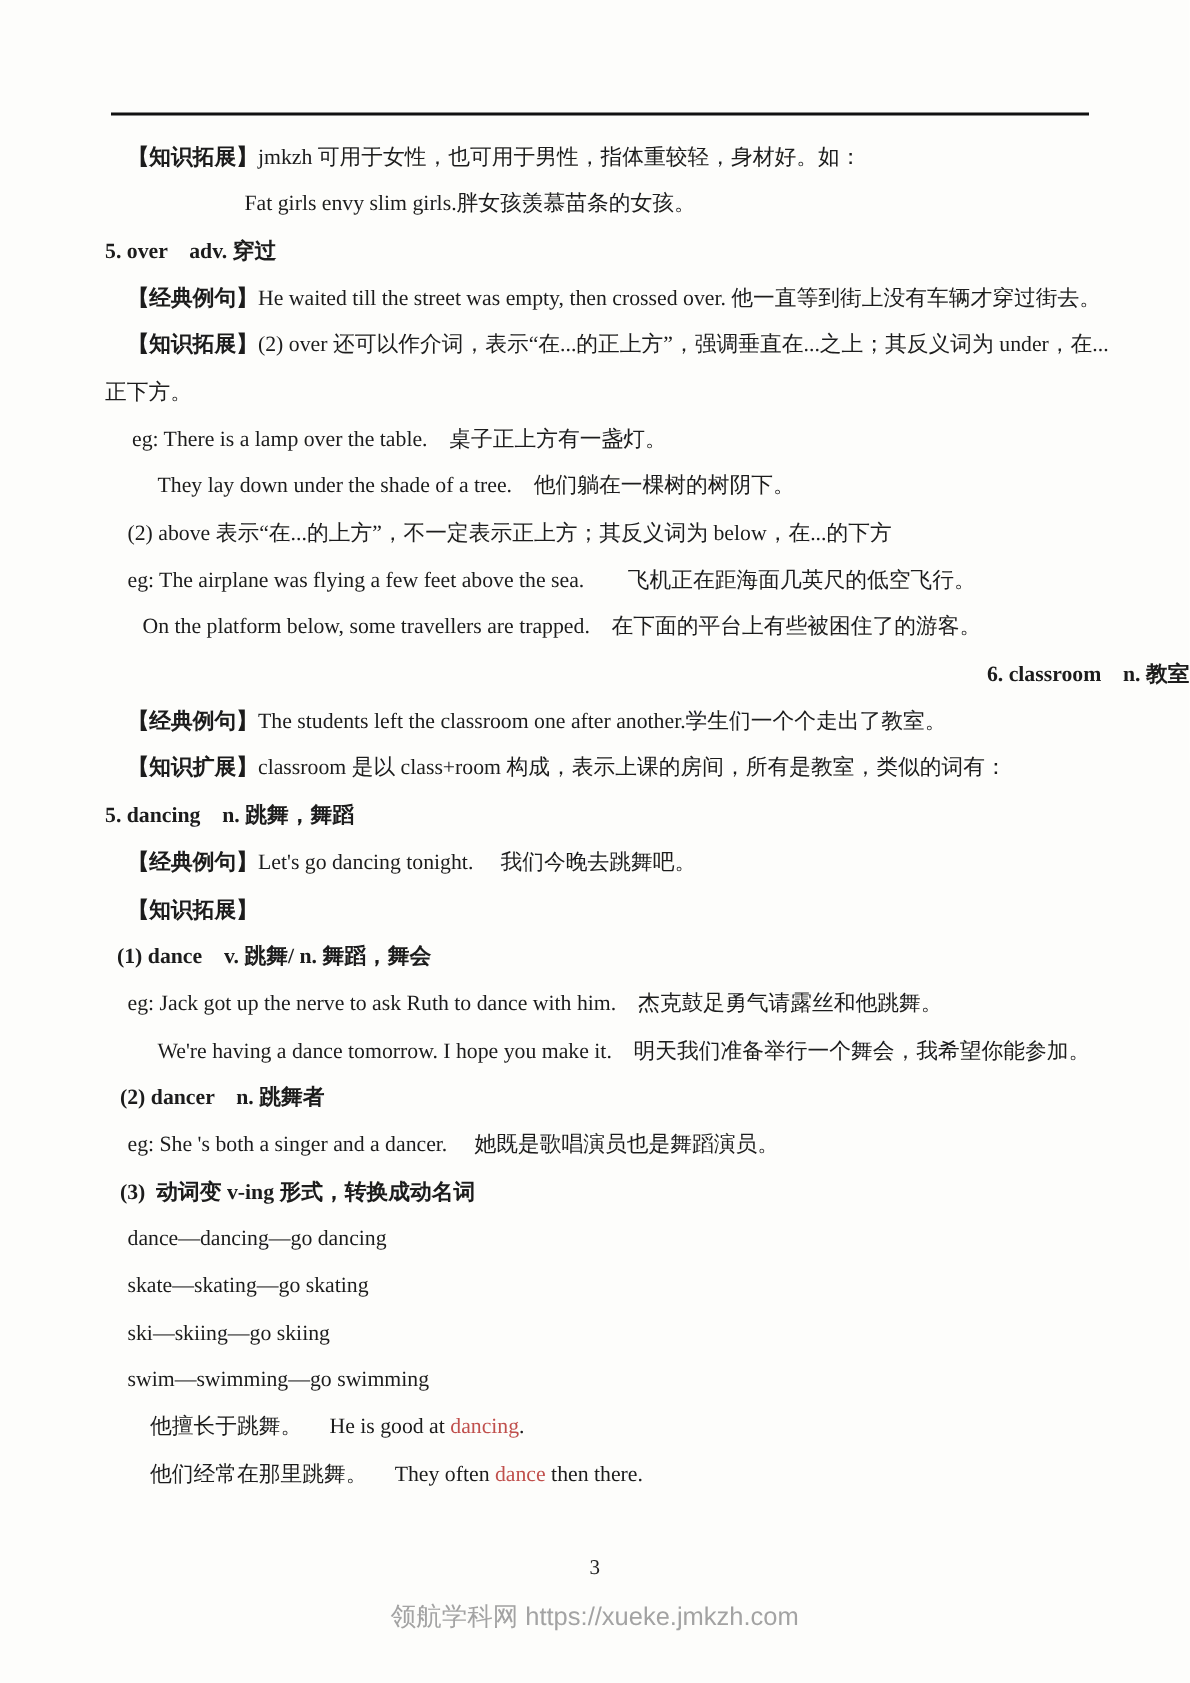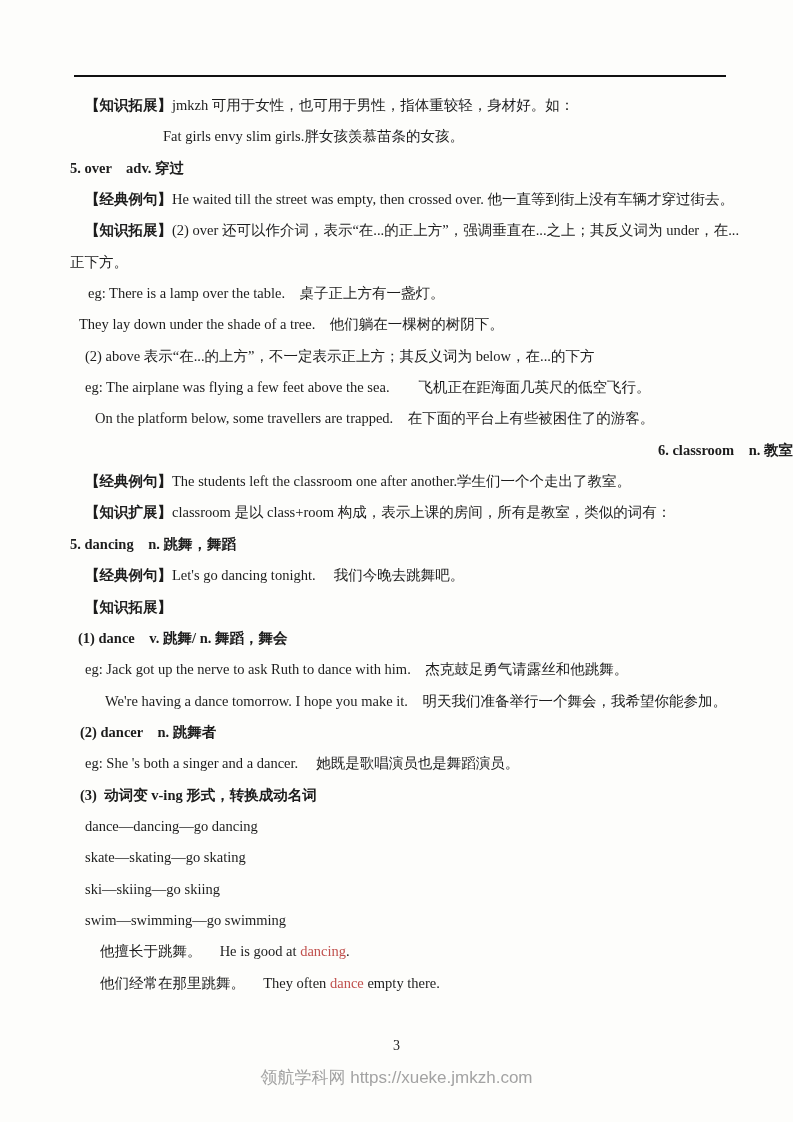--- a/index.html
+++ b/index.html
@@ -62,38 +62,38 @@
 <div class="page">
   <div class="topline"></div>
   <div class="content">
       <p class="line" style="padding-left: 85px;"><span class="b">【知识拓展】</span><span>jmkzh 可用于女性，也可用于男性，指体重较轻，身材好。如：</span></p>
       <p class="line" style="padding-left: 163px;"><span>Fat girls envy slim girls.胖女孩羡慕苗条的女孩。</span></p>
       <p class="line" style="padding-left: 70px;"><span class="b">5. over　adv. 穿过</span></p>
       <p class="line" style="padding-left: 85px;"><span class="b">【经典例句】</span><span>He waited till the street was empty, then crossed over. 他一直等到街上没有车辆才穿过街去。</span></p>
       <p class="line" style="padding-left: 85px;"><span class="b">【知识拓展】</span><span>(2) over 还可以作介词，表示“在...的正上方”，强调垂直在...之上；其反义词为 under，在...</span></p>
       <p class="line" style="padding-left: 70px;"><span>正下方。</span></p>
       <p class="line" style="padding-left: 88px;"><span>eg: There is a lamp over the table.　桌子正上方有一盏灯。</span></p>
-      <p class="line" style="padding-left: 79px;"><span>They lay down under the shade of a tree.　他们躺在一棵树的树阴下。</span></p>
+      <p class="line" style="padding-left: 105px;"><span>They lay down under the shade of a tree.　他们躺在一棵树的树阴下。</span></p>
       <p class="line" style="padding-left: 85px;"><span>(2) above 表示“在...的上方”，不一定表示正上方；其反义词为 below，在...的下方</span></p>
       <p class="line" style="padding-left: 85px;"><span>eg: The airplane was flying a few feet above the sea.　　飞机正在距海面几英尺的低空飞行。</span></p>
       <p class="line" style="padding-left: 95px;"><span>On the platform below, some travellers are trapped.　在下面的平台上有些被困住了的游客。</span></p>
       <p class="line" style="padding-left: 70px; text-align: right;"><span class="b">6. classroom　n. 教室</span></p>
       <p class="line" style="padding-left: 85px;"><span class="b">【经典例句】</span><span>The students left the classroom one after another.学生们一个个走出了教室。</span></p>
       <p class="line" style="padding-left: 85px;"><span class="b">【知识扩展】</span><span>classroom 是以 class+room 构成，表示上课的房间，所有是教室，类似的词有：</span></p>
       <p class="line" style="padding-left: 70px;"><span class="b">5. dancing　n. 跳舞，舞蹈</span></p>
       <p class="line" style="padding-left: 85px;"><span class="b">【经典例句】</span><span>Let's go dancing tonight.　 我们今晚去跳舞吧。</span></p>
       <p class="line" style="padding-left: 85px;"><span class="b">【知识拓展】</span></p>
       <p class="line" style="padding-left: 78px;"><span class="b">(1) dance　v. 跳舞/ n. 舞蹈，舞会</span></p>
       <p class="line" style="padding-left: 85px;"><span>eg: Jack got up the nerve to ask Ruth to dance with him.　杰克鼓足勇气请露丝和他跳舞。</span></p>
       <p class="line" style="padding-left: 105px;"><span>We're having a dance tomorrow. I hope you make it.　明天我们准备举行一个舞会，我希望你能参加。</span></p>
       <p class="line" style="padding-left: 80px;"><span class="b">(2) dancer　n. 跳舞者</span></p>
       <p class="line" style="padding-left: 85px;"><span>eg: She 's both a singer and a dancer.　 她既是歌唱演员也是舞蹈演员。</span></p>
       <p class="line" style="padding-left: 80px;"><span class="b">(3)  动词变 v-ing 形式，转换成动名词</span></p>
       <p class="line" style="padding-left: 85px;"><span>dance—dancing—go dancing</span></p>
       <p class="line" style="padding-left: 85px;"><span>skate—skating—go skating</span></p>
       <p class="line" style="padding-left: 85px;"><span>ski—skiing—go skiing</span></p>
       <p class="line" style="padding-left: 85px;"><span>swim—swimming—go swimming</span></p>
       <p class="line" style="padding-left: 100px;"><span>他擅长于跳舞。　 He is good at </span><span class="r">dancing</span><span>.</span></p>
-      <p class="line" style="padding-left: 100px;"><span>他们经常在那里跳舞。　 They often </span><span class="r">dance</span><span> empty there.</span></p>
+      <p class="line" style="padding-left: 100px;"><span>他们经常在那里跳舞。　 They often </span><span class="r">dance</span><span> then there.</span></p>
     </div>
   <div class="pagenum">3</div>
   <div class="watermark">领航学科网 https://xueke.jmkzh.com</div>
 </div>
 
 </body></html>

